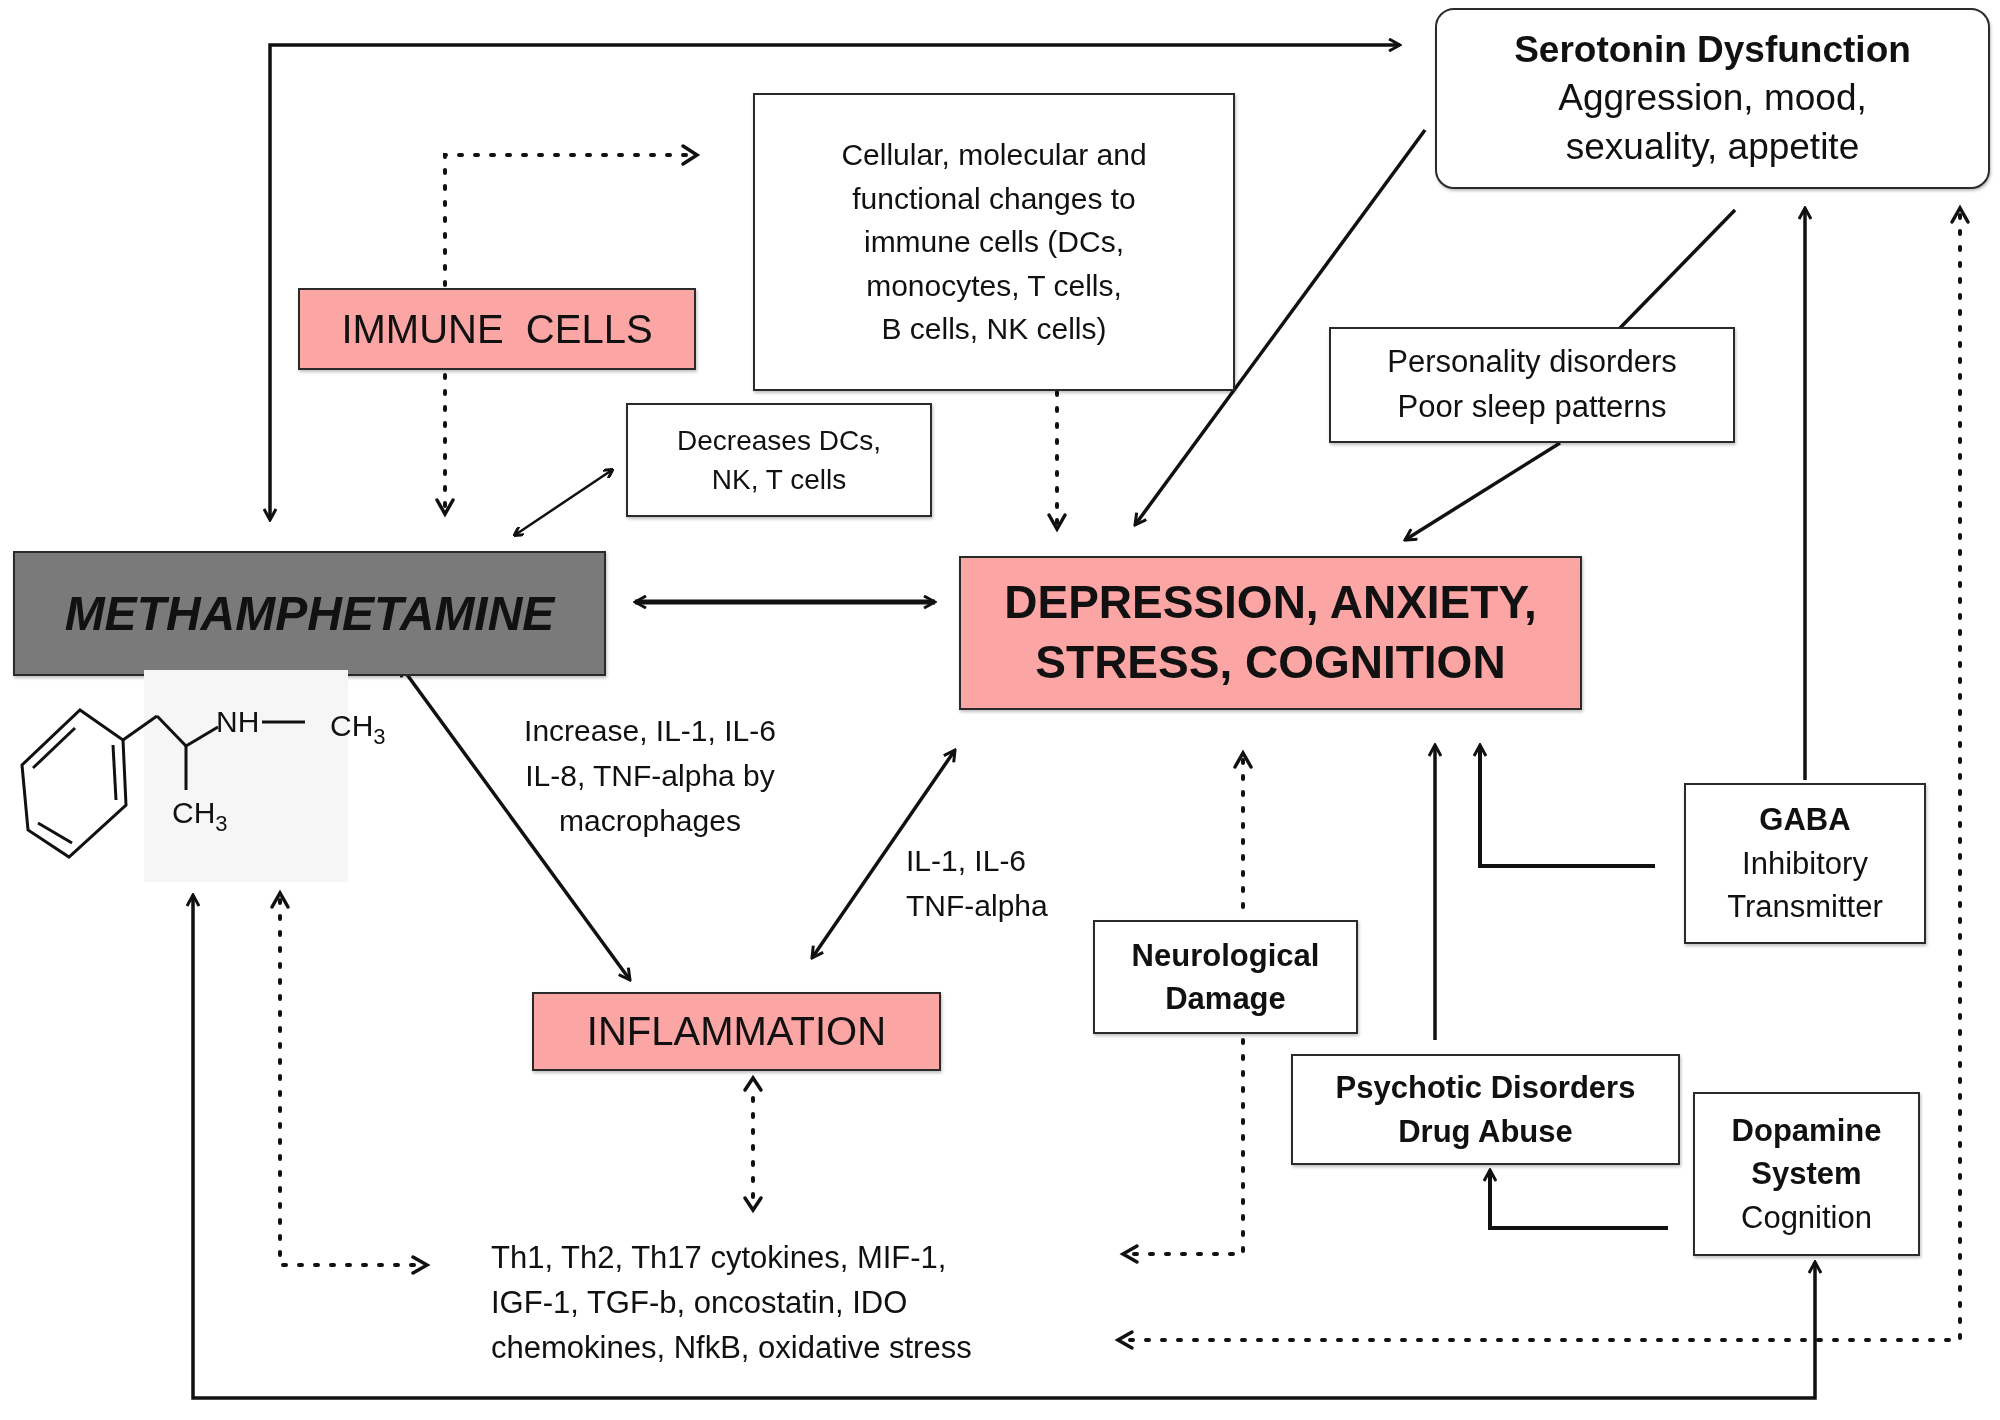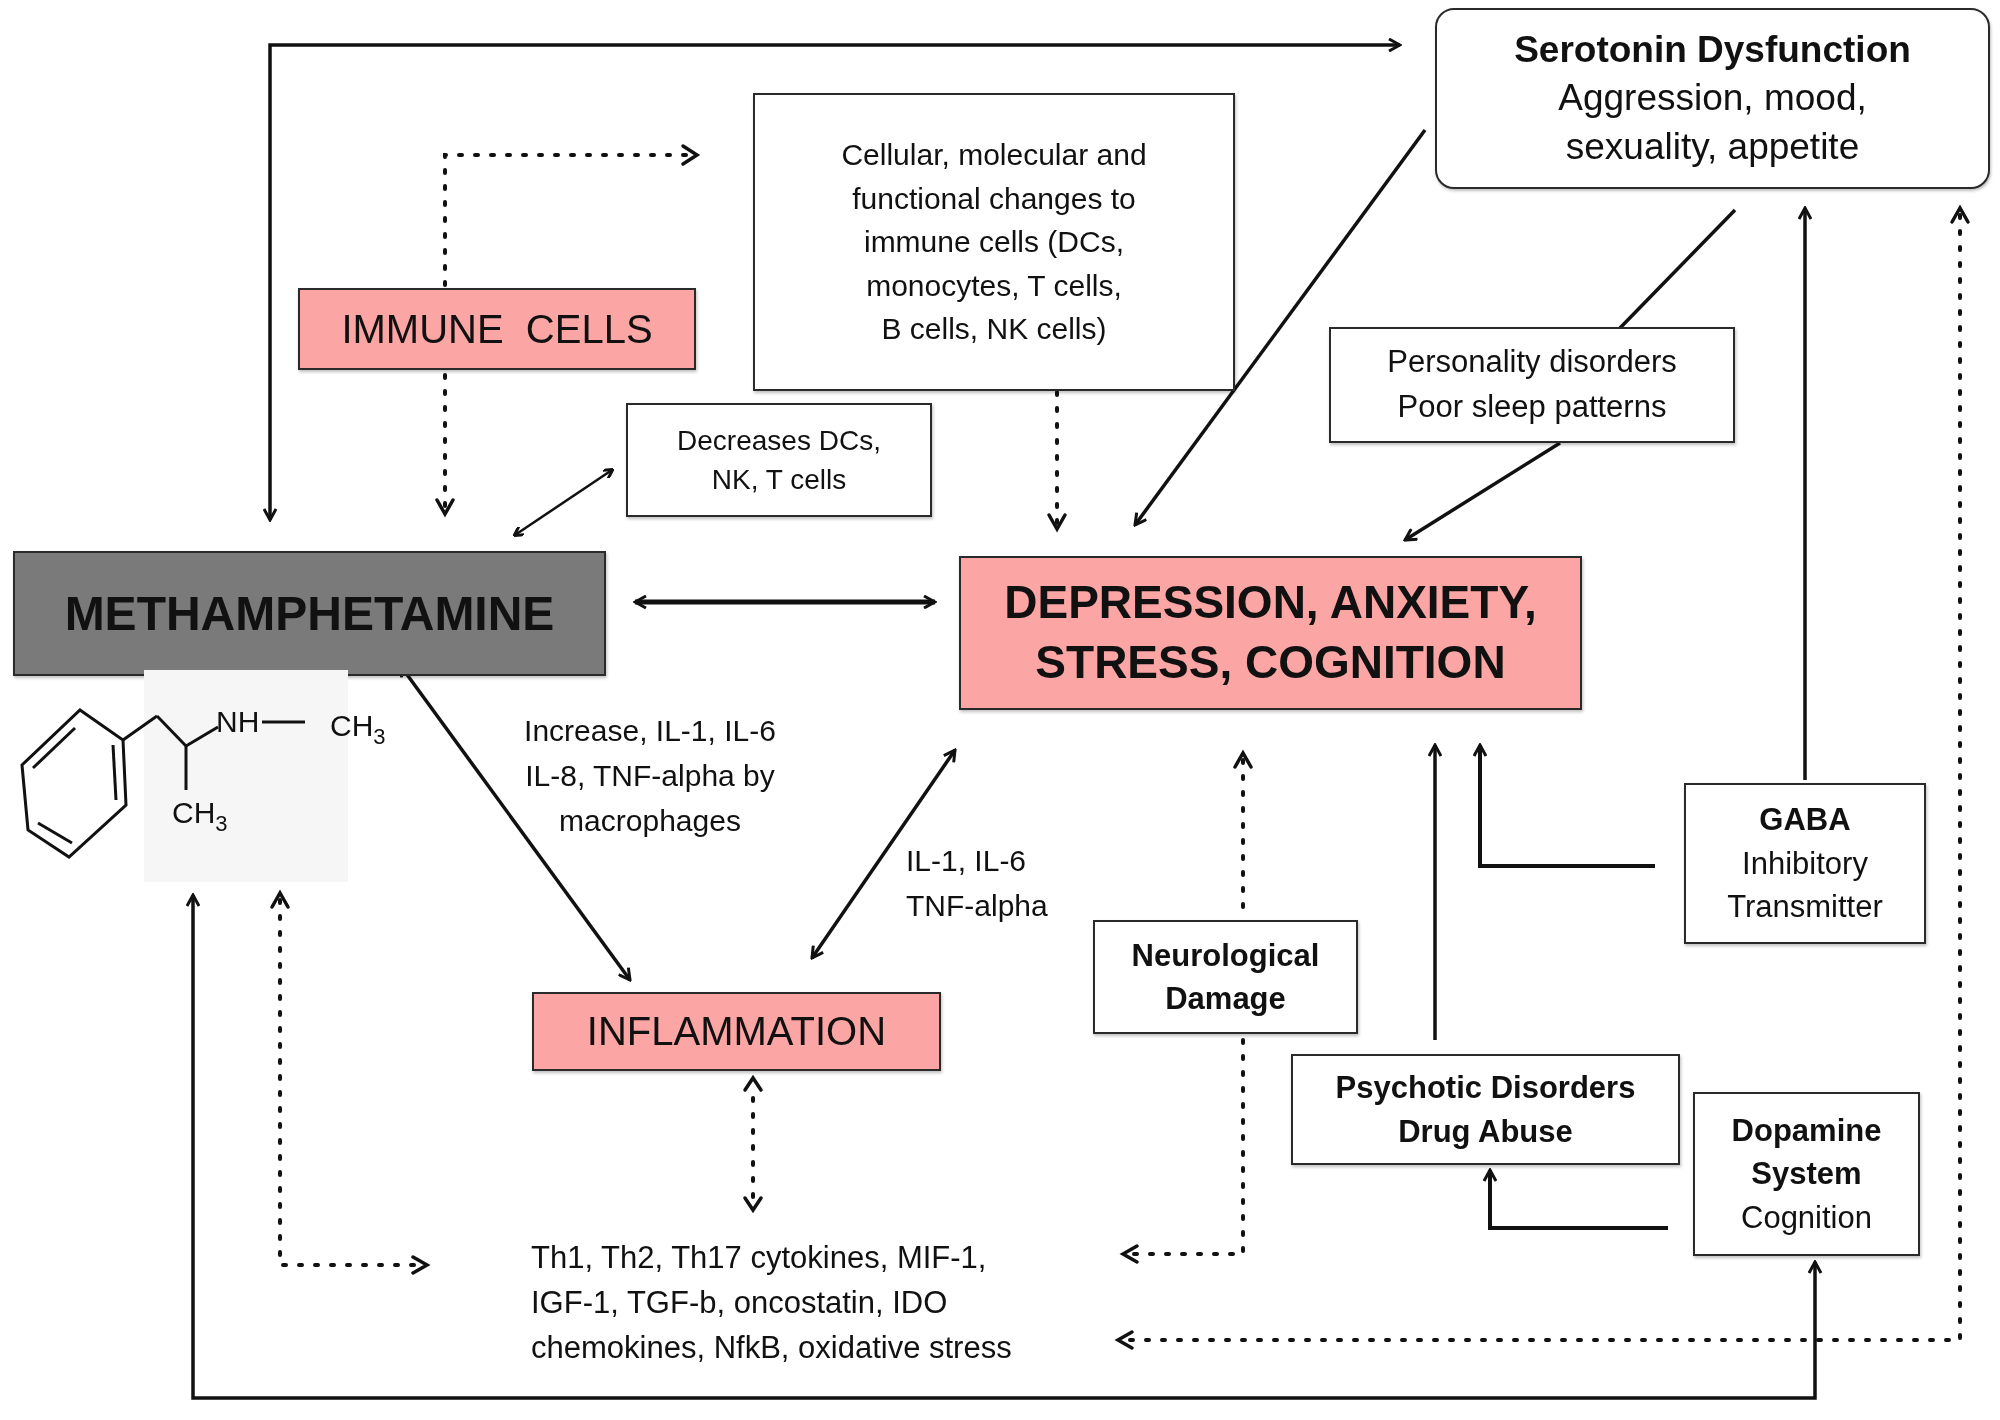--- a/index.html
+++ b/index.html
@@ -3,21 +3,21 @@
 <meta charset="utf-8">
 <style>
   html, body { margin:0; padding:0; background:#ffffff; }
   body { width:2000px; height:1420px; position:relative; overflow:hidden;
          font-family:"Liberation Sans", "DejaVu Sans", sans-serif; color:#111; }
   .box { position:absolute; box-sizing:border-box; border:2.5px solid #2a2a2a;
          background:#fff; display:flex; flex-direction:column; align-items:center;
          justify-content:center; text-align:center; box-shadow:1px 2px 3px rgba(0,0,0,0.25); }
   .box span { display:block; }
   .gray { background:#fca5a5; }
-  .dark { background:#7a7a7a; }
+  .dark { background:#7a7a7a;font-style:italic; }
   .txt { position:absolute; text-align:center; line-height:1.25; }
   svg#links { position:absolute; left:0; top:0; width:2000px; height:1420px; }
   .b { font-weight:bold; }
   #structure { position:absolute; left:144px; top:670px; width:204px; height:212px; background:#f6f6f6; }
   #structure-svg { position:absolute; left:0; top:660px; width:400px; height:240px; }
 </style>
 </head>
 <body>
 
 <svg id="links" xmlns="http://www.w3.org/2000/svg">
@@ -179,17 +179,17 @@
   <span>Psychotic Disorders</span>
   <span>Drug Abuse</span>
 </div>
 
 <div class="box" style="left:1693px;top:1092px;width:227px;height:164px;font-size:31px;line-height:1.4;">
   <span class="b">Dopamine</span>
   <span class="b">System</span>
   <span>Cognition</span>
 </div>
 
-<div class="txt" style="left:491px;top:1236px;width:620px;font-size:31px;line-height:1.45;text-align:left;margin-left:40px;">
+<div class="txt" style="left:491px;top:1236px;width:620px;font-size:31px;line-height:1.45;text-align:left;">
   <span style="display:block">Th1, Th2, Th17 cytokines, MIF-1,</span>
   <span style="display:block">IGF-1, TGF-b, oncostatin, IDO</span>
   <span style="display:block">chemokines, NfkB, oxidative stress</span>
 </div>
 
 </body></html>

